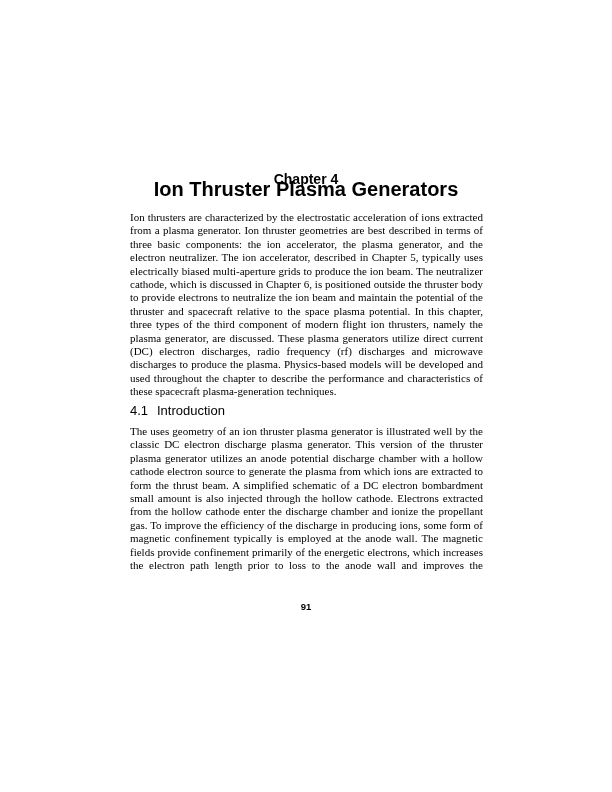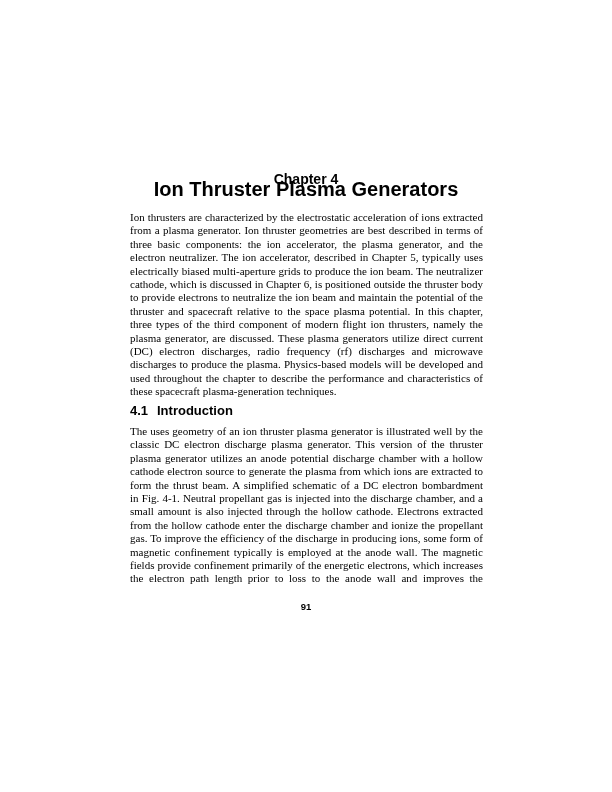--- a/index.html
+++ b/index.html
@@ -35,21 +35,21 @@
       height: 13.4px;
     }
     .body-text .line.last {
       text-align-last: left;
     }
     .para-1 { top: 211px; }
     .para-2 { top: 425px; }
     .section-heading {
       position: absolute; left: 130px; top: 403px;
       font-family: "Liberation Sans", sans-serif;
-      font-weight: bold; font-size: 13px; line-height: 16px;
+      font-weight: normal; font-size: 13px; line-height: 16px;
     }
     .section-heading .num { display: inline-block; width: 27px; }
     .page-number {
       position: absolute; left: 0; width: 612px; top: 601px;
       text-align: center;
       font-family: "Liberation Sans", sans-serif;
       font-weight: bold; font-size: 9.5px;
     }
   </style>
 </head>
@@ -78,21 +78,20 @@
 <div class="section-heading">
   <span class="num">4.1</span><span>Introduction</span>
 </div>
 
 <div class="body-text para-2">
   <span class="line">The uses geometry of an ion thruster plasma generator is illustrated well by the</span>
   <span class="line">classic DC electron discharge plasma generator. This version of the thruster</span>
   <span class="line">plasma generator utilizes an anode potential discharge chamber with a hollow</span>
   <span class="line">cathode electron source to generate the plasma from which ions are extracted to</span>
   <span class="line">form the thrust beam. A simplified schematic of a DC electron bombardment</span>
-  <span class="line">in Fig. 4-1. Neutral propellant gas is injected into the discharge chamber, and a</span>
   <span class="line">small amount is also injected through the hollow cathode. Electrons extracted</span>
   <span class="line">from the hollow cathode enter the discharge chamber and ionize the propellant</span>
   <span class="line">gas. To improve the efficiency of the discharge in producing ions, some form of</span>
   <span class="line">magnetic confinement typically is employed at the anode wall. The magnetic</span>
   <span class="line">fields provide confinement primarily of the energetic electrons, which increases</span>
   <span class="line">the electron path length prior to loss to the anode wall and improves the</span>
 </div>
 
 <div class="page-number">91</div>
 

